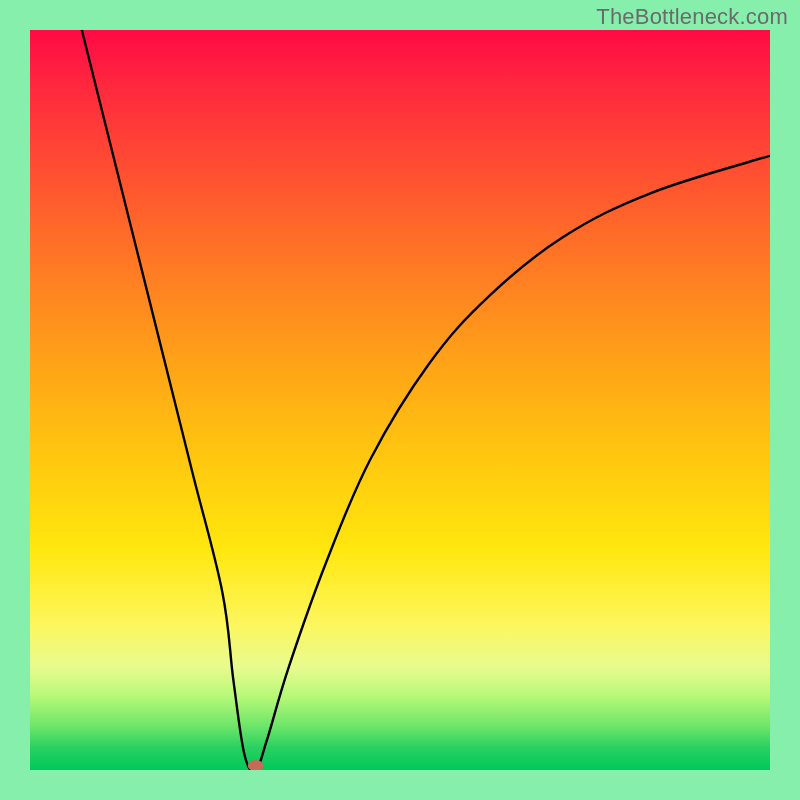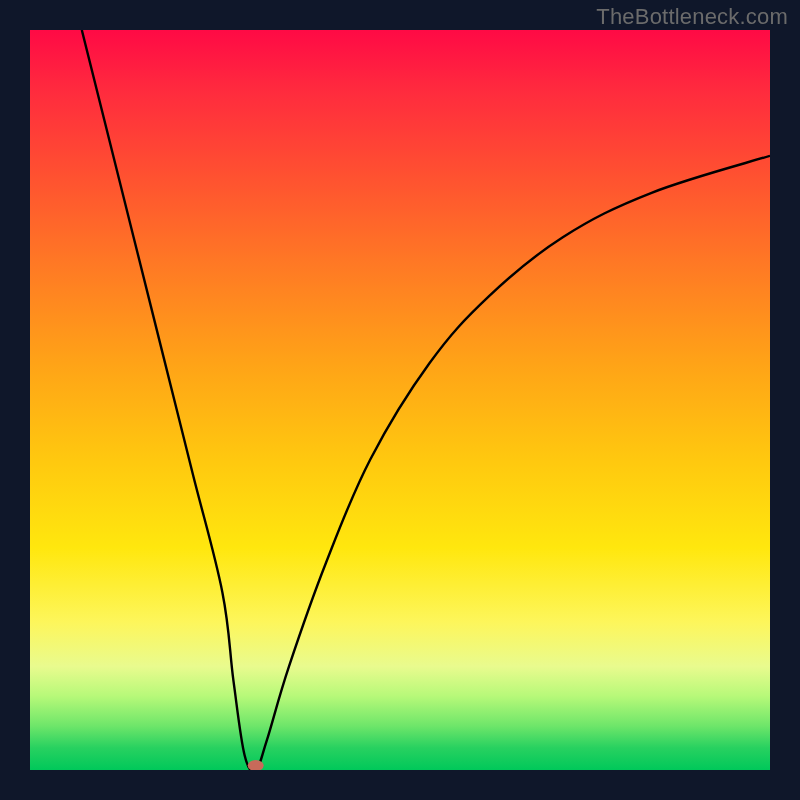--- a/index.html
+++ b/index.html
@@ -10,21 +10,21 @@
     background: #000;
     overflow: hidden;
     font-family: Arial, Helvetica, sans-serif;
   }
   #frame {
     position: absolute;
     left: 0;
     top: 0;
     width: 800px;
     height: 800px;
-    background: #0f172a;
+    background: #86efac;
   }
   #plot {
     position: absolute;
     
     left: 30px;
     top: 30px;
     width: 740px;
     height: 740px;
     
     background: linear-gradient(to bottom,

